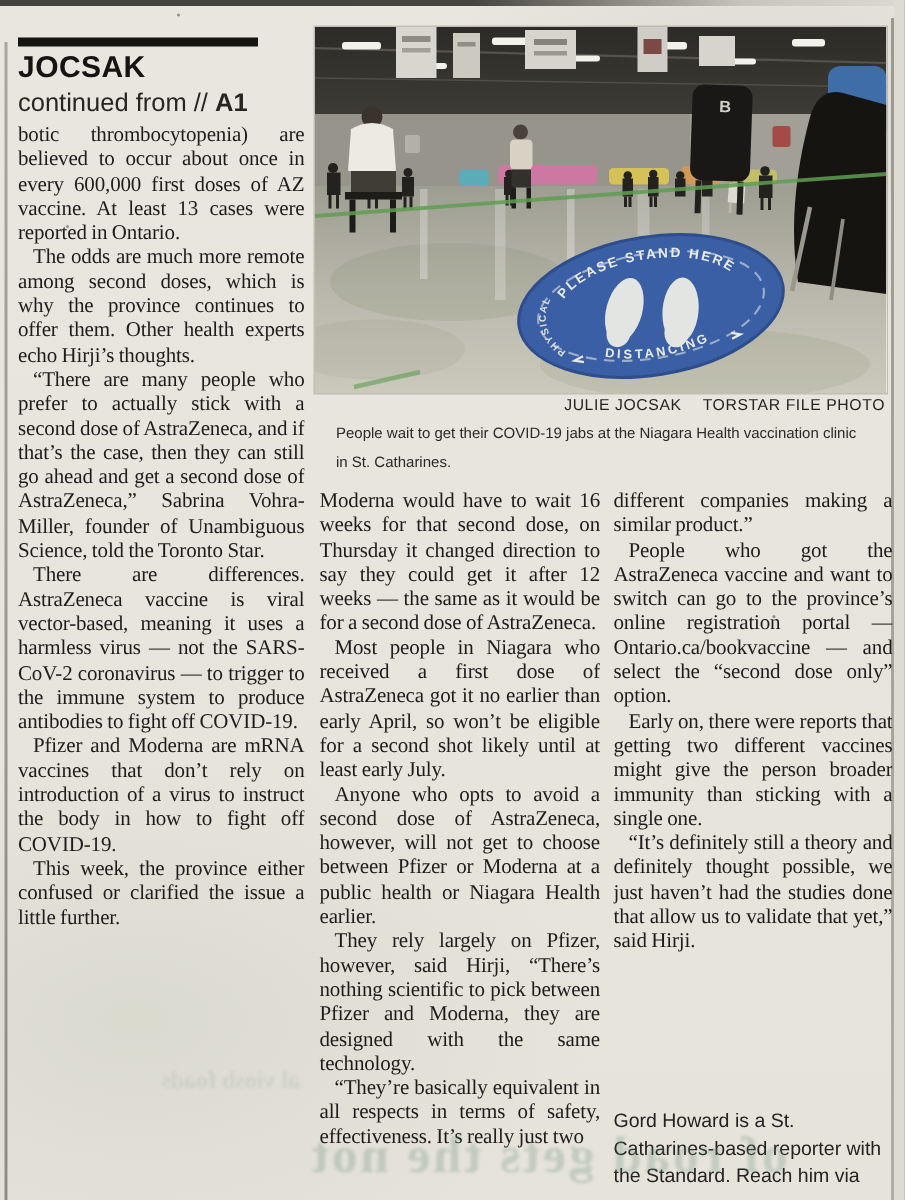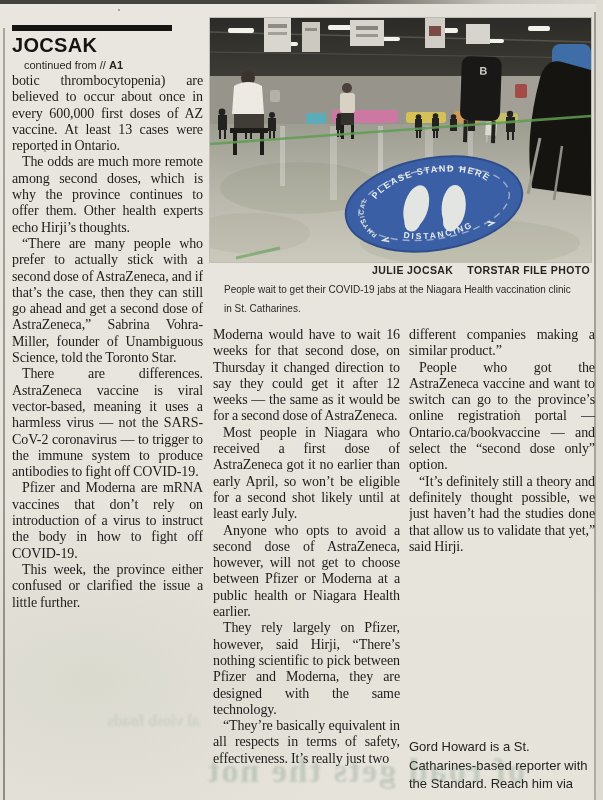--- a/index.html
+++ b/index.html
@@ -13,38 +13,38 @@
   }
   .topstrip{position:absolute;left:0;top:0;width:603px;height:4px;
     background:linear-gradient(90deg,#44433e 0%,#45443f 52%,#8a887f 68%,#c7c4bb 82%,#dcd9d1 100%);}
   .vrule-left{position:absolute;left:3px;top:28px;width:2px;height:772px;background:linear-gradient(#a9a69e,#8f8c84);}
   .vrule-right{position:absolute;left:594px;top:12px;width:2px;height:788px;background:linear-gradient(#9b988f,#b0ada4);}
   .right-margin{position:absolute;left:596px;top:0;width:7px;height:800px;background:#dedbd3;}
 
   .head-rule{position:absolute;left:12px;top:25px;width:160px;height:6px;background:#161513;}
   .kicker{position:absolute;left:12px;top:34px;font-family:"Liberation Sans",sans-serif;
     font-weight:bold;font-size:20px;letter-spacing:.3px;color:#151412;}
-  .contline{position:absolute;left:24px;top:59px;font-family:"Liberation Sans",sans-serif;
-    font-size:11px;color:#26251f;}
+  .contline{position:absolute;left:12px;top:59px;font-family:"Liberation Sans",sans-serif;
+    font-size:17px;color:#26251f;}
   .contline b{font-weight:bold;}
 
   .col{position:absolute;text-align:justify;font-size:14px;line-height:16.3px;overflow:hidden;
     letter-spacing:-0.1px;word-spacing:-0.4px;}
-  .col1{left:12px;top:73px;width:191px;height:712px;}
+  .col1{left:12px;top:83px;width:191px;height:712px;}
   .col2{left:213px;top:327px;width:187px;height:470px;}
   .col3{left:409px;top:327px;width:186px;height:392px;}
   .para{margin:0;}
   .para.ind{text-indent:10px;}
 
   .photo{position:absolute;left:210px;top:18px;width:381px;height:244px;overflow:hidden;
     box-shadow:0 0 0 1px rgba(120,117,110,.35);}
   .photo svg{display:block;}
 
   .credit{position:absolute;left:210px;top:264px;width:380px;text-align:right;
-    font-family:"Liberation Sans",sans-serif;font-weight:bold;font-size:10.5px;
+    font-family:"Liberation Sans",sans-serif;font-weight:normal;font-size:10.5px;
     letter-spacing:.4px;color:#24231f;}
   .credit .gap{display:inline-block;width:14px;}
   .caption{position:absolute;left:224px;top:280px;width:350px;
     font-family:Liberation Sans, sans-serif;font-size:10px;line-height:19px;color:#2a2926;}
 
   .bio{position:absolute;left:409px;top:738px;width:186px;font-family:"Liberation Sans",sans-serif;
     font-size:13px;line-height:18.5px;color:#232220;overflow:hidden;height:60px;}
 
   .ghost{position:absolute;font-family:"Liberation Serif",serif;font-weight:bold;
     transform:scaleX(-1);color:rgba(105,140,118,.28);filter:blur(1px);
@@ -271,20 +271,21 @@
   <div class="col col2">
       <p class="para">Moderna would have to wait 16 weeks for that second dose, on Thursday it changed direction to say they could get it after 12 weeks — the same as it would be for a second dose of AstraZeneca.</p>
       <p class="para ind">Most people in Niagara who received a first dose of AstraZeneca got it no earlier than early April, so won’t be eligible for a second shot likely until at least early July.</p>
       <p class="para ind">Anyone who opts to avoid a second dose of AstraZeneca, however, will not get to choose between Pfizer or Moderna at a public health or Niagara Health earlier.</p>
       <p class="para ind">They rely largely on Pfizer, however, said Hirji, “There’s nothing scientific to pick between Pfizer and Moderna, they are designed with the same technology.</p>
       <p class="para ind">“They’re basically equivalent in all respects in terms of safety, effectiveness. It’s really just two</p>
     </div>
   <div class="col col3">
       <p class="para">different companies making a similar product.”</p>
       <p class="para ind">People who got the AstraZeneca vaccine and want to switch can go to the province’s online registration portal — Ontario.ca/bookvaccine — and select the “second dose only” option.</p>
+      <p class="para ind">Early on, there were reports that getting two different vaccines might give the person broader immunity than sticking with a single one.</p>
       <p class="para ind">“It’s definitely still a theory and definitely thought possible, we just haven’t had the studies done that allow us to validate that yet,” said Hirji.</p>
     </div>
 
   <div class="bio">Gord Howard is a St. Catharines-based reporter with the Standard. Reach him via email: gord.howard@niagaradailies.com</div>
 
   <div class="ghost ghost-bottom">of road gets the not</div>
   <div class="ghost ghost-left">al viosb foads</div>
 
   <div class="speck" style="left:118px;top:9px;width:2px;height:2px;"></div>
   <div class="speck" style="left:44px;top:150px;width:2px;height:2px;"></div>

